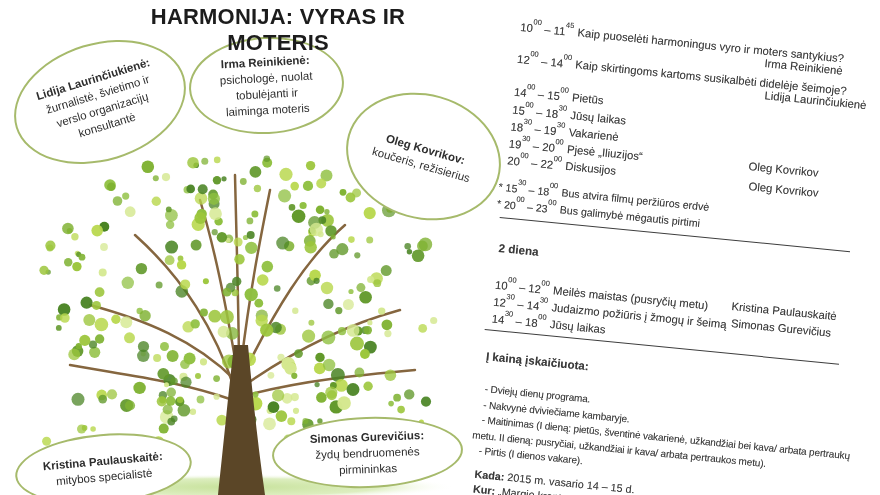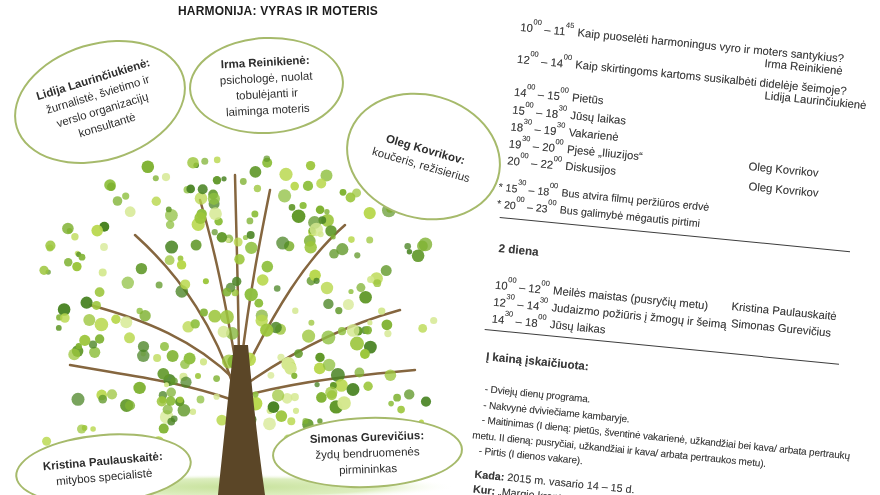--- a/index.html
+++ b/index.html
@@ -5,21 +5,21 @@
   html,body{margin:0;padding:0;}
   body{
     width:880px;height:495px;position:relative;overflow:hidden;
     background:#ffffff;
     font-family:"Liberation Sans", sans-serif;
     color:#2b2b2b;
   }
   
   .title{
     position:absolute;left:128px;top:4px;width:300px;text-align:center;
-    font-size:12px;font-weight:700;letter-spacing:.2px;color:#1c1c1c;z-index:4;
+    font-size:22px;font-weight:700;letter-spacing:.2px;color:#1c1c1c;z-index:4;
   }
   
   #tree{position:absolute;left:15px;top:140px;width:450px;height:355px;z-index:1;}
   
   .bubble{
     position:absolute;border:2px solid #a6ba6b;border-radius:50%;
     background:#fff;display:flex;flex-direction:column;align-items:center;justify-content:center;
     text-align:center;z-index:3;color:#2d2d2d;
   }
   .bubble .bname{font-weight:700;font-size:11.5px;line-height:16px;white-space:nowrap;}

